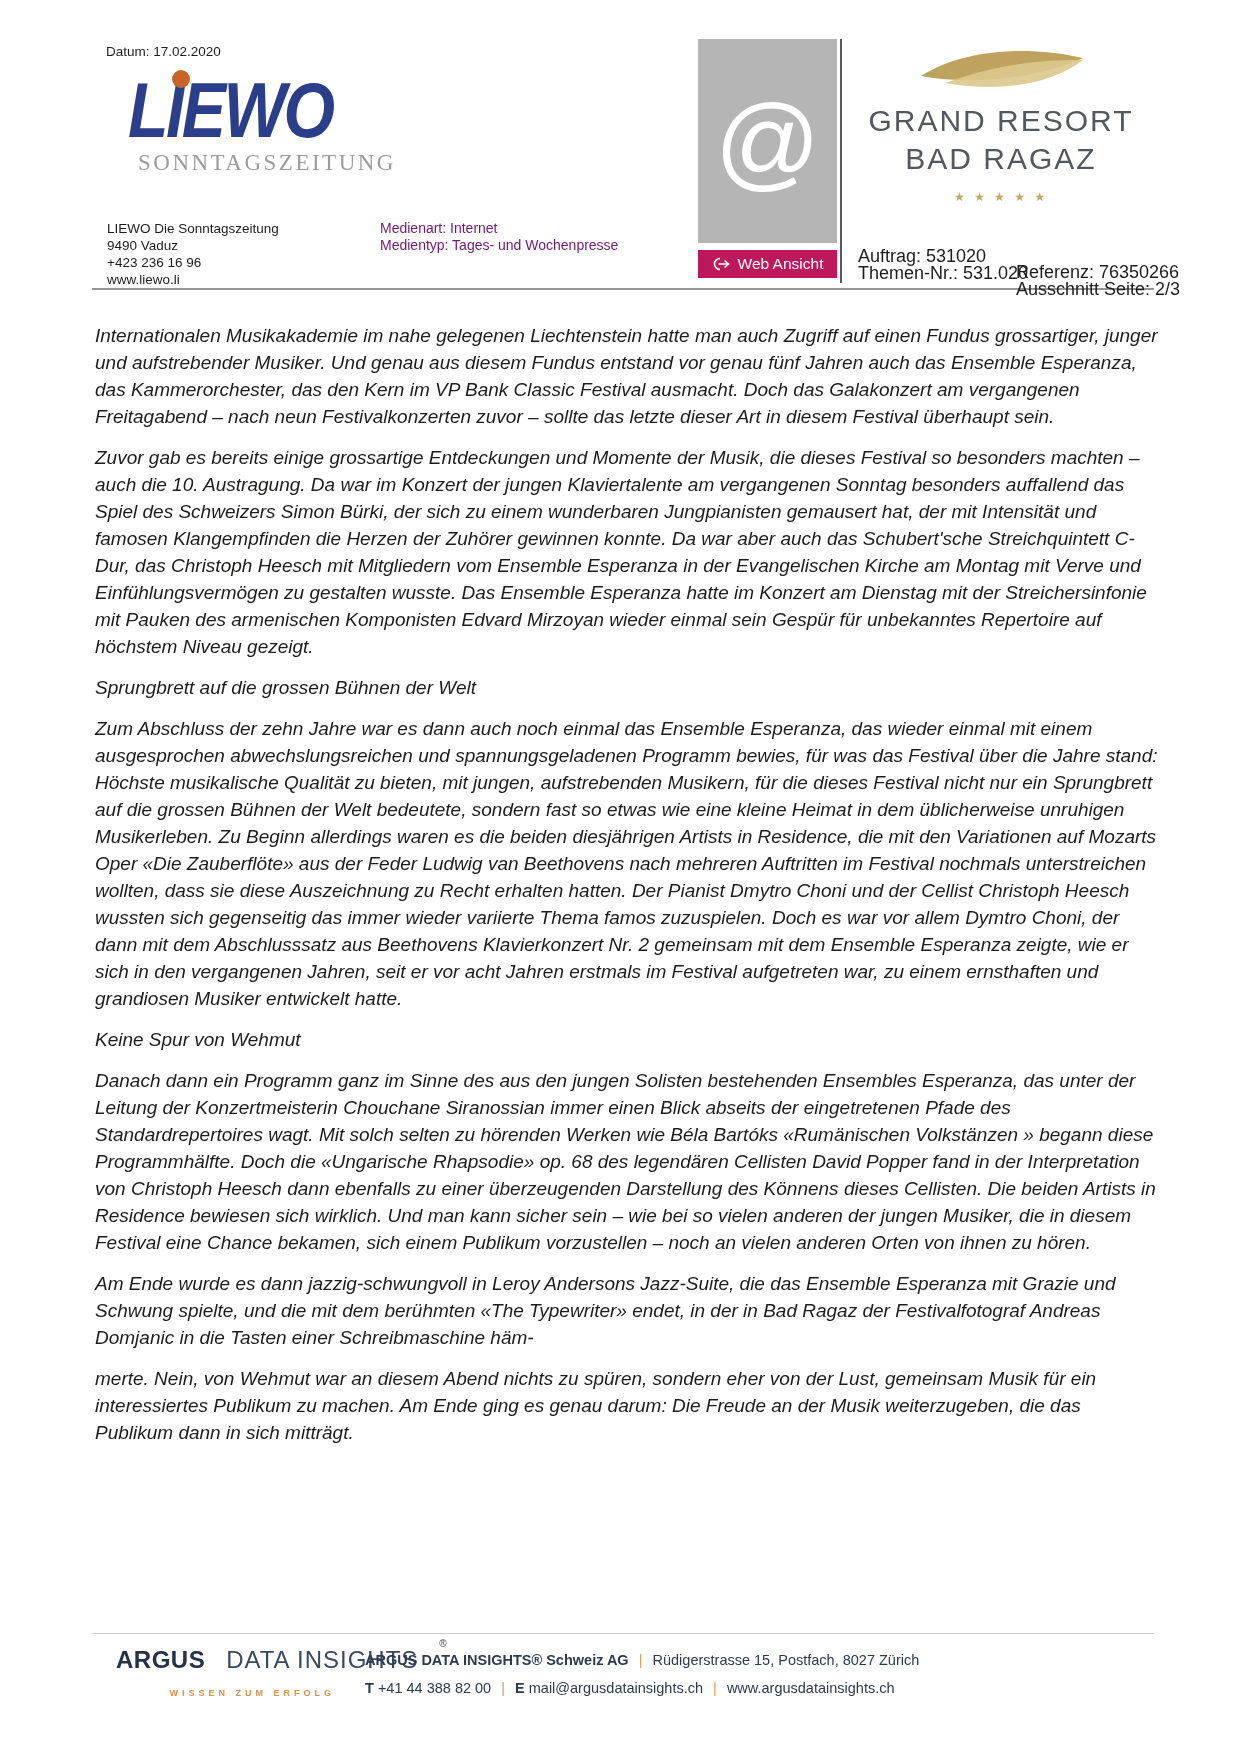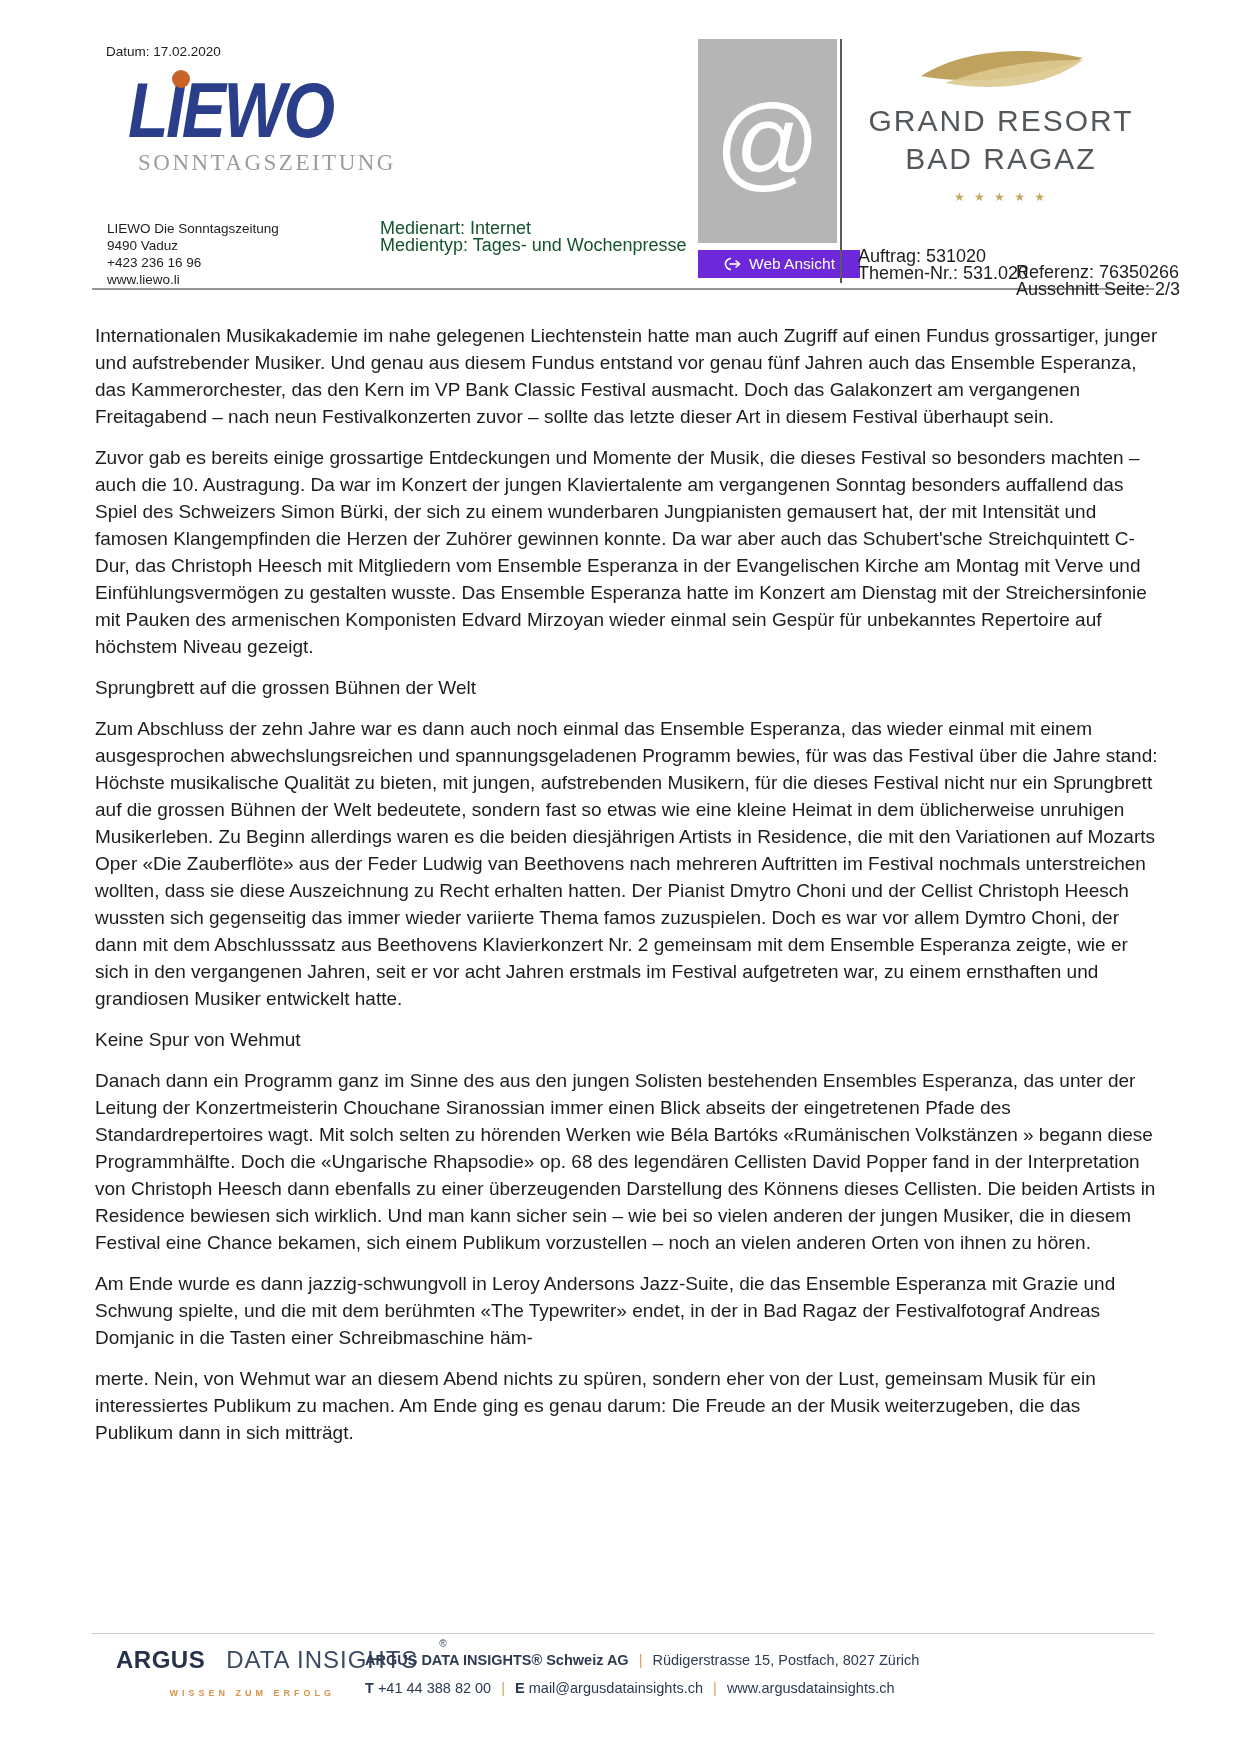--- a/index.html
+++ b/index.html
@@ -25,31 +25,31 @@
     background:#c8642a;
   }
   .liewo-tagline{
     left:138px;top:150px;font-family:"Liberation Serif",serif;
     font-size:23px;color:#9c9c9c;letter-spacing:2.5px;white-space:nowrap;
   }
 
   
   .addr-block{left:107px;top:220px;font-size:13.5px;line-height:17px;color:#1d1d1b;}
   .addr-block span{display:block;}
-  .media-block{left:380px;top:220px;font-size:18px;line-height:17px;color:#14532d;}
+  .media-block{left:380px;top:220px;font-size:14px;line-height:17px;color:#701a75;}
   .media-block span{display:block;}
 
   
   .at-box{
     left:698px;top:39px;width:139px;height:204px;background:#b5b5b6;
     display:flex;align-items:center;justify-content:center;
   }
   .at-glyph{color:#ffffff;font-size:104px;line-height:1;font-weight:400;}
   .web-btn{
-    left:698px;top:250px;width:162px;height:28px;background:#6d28d9;cursor:pointer;
+    left:698px;top:250px;width:139px;height:28px;background:#be185d;cursor:pointer;
     display:flex;align-items:center;justify-content:center;gap:7px;
     color:#ffffff;font-size:15.5px;
   }
   .web-btn svg{display:block;}
 
   
   .vdiv{left:840px;top:39px;width:2px;height:244px;background:#595a5c;}
   .hrule{left:92px;top:288px;width:1062px;height:2px;background:#93959a;}
 
   
@@ -60,21 +60,21 @@
   .resort-stars{display:block;font-size:12px;color:#c3a75e;letter-spacing:3px;margin-top:14px;}
 
   
   .meta-col{font-size:18px;line-height:17px;color:#1d1d1b;}
   .meta-col span{display:block;}
   .meta-col-1{left:858px;top:248px;}
   .meta-col-2{left:1016px;top:264px;}
 
   
   .article{left:95px;top:322px;width:1065px;font-size:19px;line-height:27px;color:#1d1d1b;}
-  .article p{margin:0 0 14px 0;}
+  .article p{margin:0 0 14px 0;font-style:italic;}
 
   
   .frule{left:92px;top:1633px;width:1062px;height:1px;background:#cccccc;}
   .argus-logo{left:95px;top:1646px;width:240px;}
   .argus-row{display:flex;align-items:flex-start;gap:21px;}
   .argus-brand{font-size:24px;font-weight:800;color:#26324a;letter-spacing:.5px;white-space:nowrap;}
   .argus-brand-rest{font-size:24px;font-weight:400;color:#3b4a61;letter-spacing:1px;white-space:nowrap;}
   .argus-reg{font-size:10px;color:#3b4a61;vertical-align:top;position:relative;top:-8px;}
   .argus-tagline{
     display:block;text-align:right;margin-top:14px;

